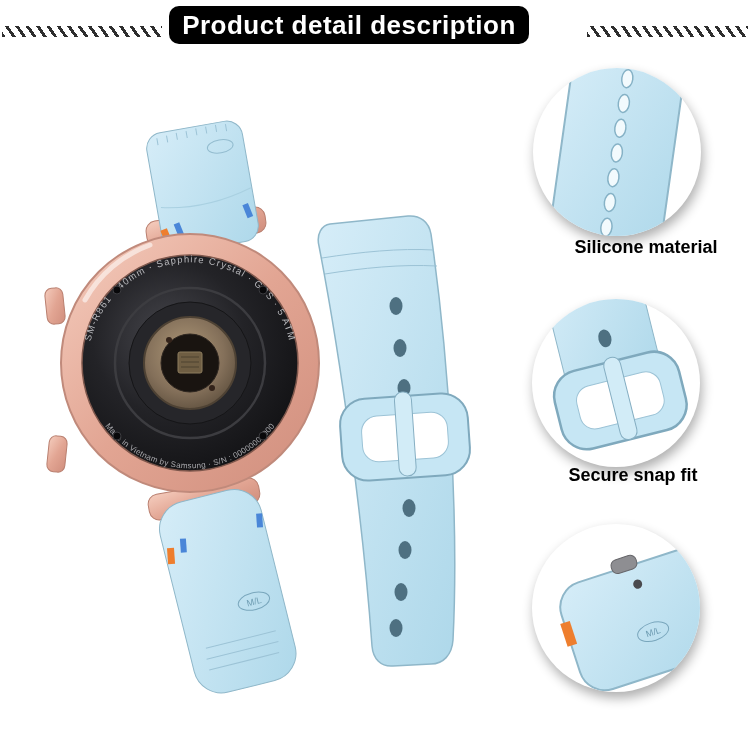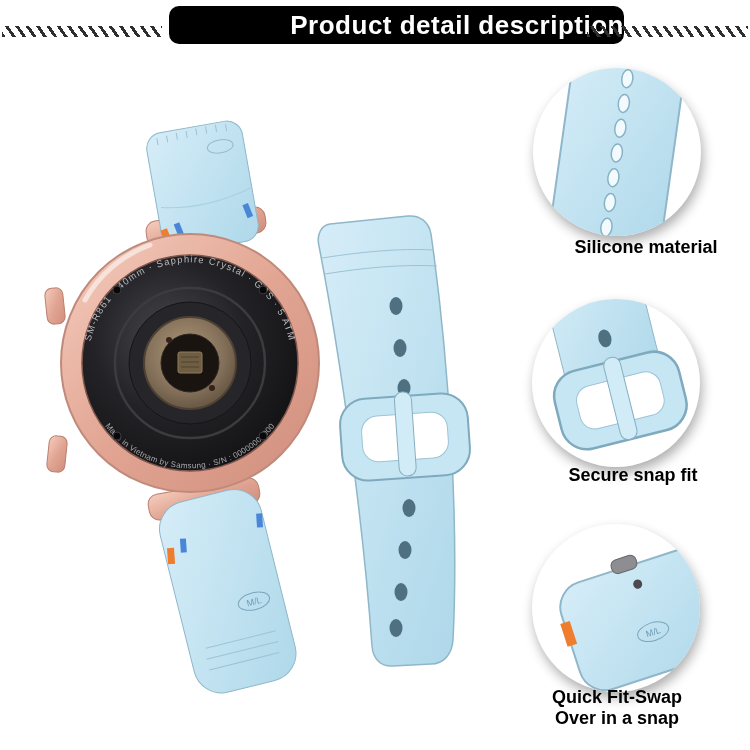--- a/index.html
+++ b/index.html
@@ -7,23 +7,23 @@
   body {
     background:#ffffff;
     font-family:"Liberation Sans", sans-serif;
     position:relative;
     overflow:hidden;
   }
   .stage { position:absolute; inset:0; width:750px; height:750px; }
 
   
   .title-pill {
-    position:absolute; left:169px; top:6px; width:455px; height:38px;
+    position:absolute; left:169px; top:6px; width:360px; height:38px;
     background:#000; color:#fff; border-radius:10px;
-    display:flex; align-items:center; justify-content:flex-end;
+    display:flex; align-items:center; justify-content:center;
     font-size:26px; font-weight:bold; letter-spacing:.5px;
   }
   .hatch {
     position:absolute; top:26px; height:11px;
     background:repeating-linear-gradient(55deg, #2e2e2e 0 3px, transparent 3px 8.5px);
   }
   .hatch.left  { left:2px;   width:160px; }
   .hatch.right { left:587px; width:161px; }
 
   
@@ -197,18 +197,14 @@
         <rect x="30" y="48" width="160" height="112" rx="26" fill="url(#strapG)" stroke="#8fb7c9" stroke-width="2"></rect>
         <rect x="26" y="82" width="10" height="24" fill="#ee7e2e"></rect>
         <rect x="92" y="38" width="26" height="14" rx="6" fill="#8e8e92" stroke="#66666a"></rect>
         <circle cx="112" cy="68" r="4.5" fill="#4a4a4e"></circle>
         <ellipse cx="112" cy="118" rx="16" ry="9" fill="none" stroke="#79a6bc"></ellipse>
         <text x="112" y="121.5" font-size="9" fill="#6e9cb2" text-anchor="middle">M/L</text>
         <rect x="178" y="96" width="10" height="22" fill="#4a86d8"></rect>
       </g>
     </svg>
   </div>
-  <div class="feature-label l3">
-    <div>Quick Fit-Swap</div>
-    <div>Over in a snap</div>
-  </div>
 
 </div>
 
 </body></html>

